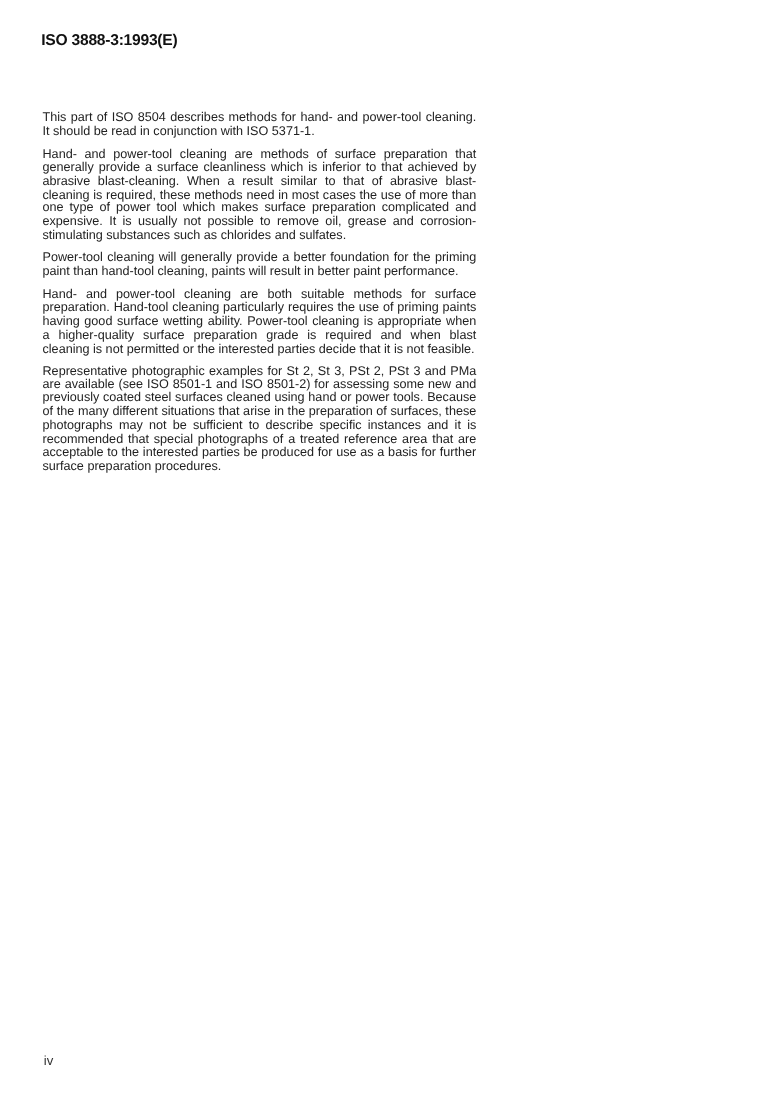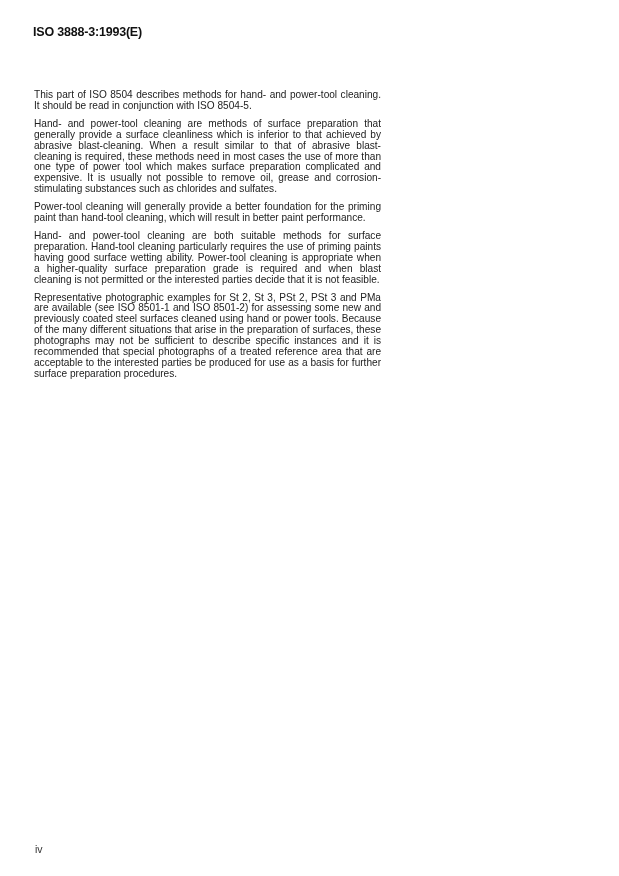--- a/index.html
+++ b/index.html
@@ -46,20 +46,20 @@
       font-size: 10.5px;
       color: #333;
     }
   </style>
 </head>
 <body>
 
 <div class="header">ISO 3888-3:1993(E)</div>
 
 <div class="content">
-  <p class="para">This part of ISO 8504 describes methods for hand- and power-tool clean­ing. It should be read in conjunction with ISO 8504-5.</p>
+  <p class="para">This part of ISO 8504 describes methods for hand- and power-tool clean­ing. It should be read in conjunction with ISO 5371-1.</p>
   <p class="para">Hand- and power-tool cleaning are methods of surface preparation that generally provide a surface cleanliness which is inferior to that achieved by abrasive blast-cleaning. When a result similar to that of abrasive blast-cleaning is required, these methods need in most cases the use of more than one type of power tool which makes surface preparation complicated and expensive. It is usually not possible to remove oil, grease and corrosion-stimulating substances such as chlorides and sulfates.</p>
-  <p class="para">Power-tool cleaning will generally provide a better foundation for the priming paint than hand-tool cleaning, which will result in better paint performance.</p>
+  <p class="para">Power-tool cleaning will generally provide a better foundation for the priming paint than hand-tool cleaning, paints will result in better paint performance.</p>
   <p class="para">Hand- and power-tool cleaning are both suitable methods for surface preparation. Hand-tool cleaning particularly requires the use of priming paints having good surface wetting ability. Power-tool cleaning is appro­priate when a higher-quality surface preparation grade is required and when blast cleaning is not permitted or the interested parties decide that it is not feasible.</p>
   <p class="para">Representative photographic examples for St 2, St 3, PSt 2, PSt 3 and PMa are available (see ISO 8501-1 and ISO 8501-2) for assessing some new and previously coated steel surfaces cleaned using hand or power tools. Because of the many different situations that arise in the preparation of surfaces, these photographs may not be sufficient to describe specific in­stances and it is recommended that special photographs of a treated ref­erence area that are acceptable to the interested parties be produced for use as a basis for further surface preparation procedures.</p>
 </div>
 
 <div class="footer">iv</div>
 
 </body></html>

